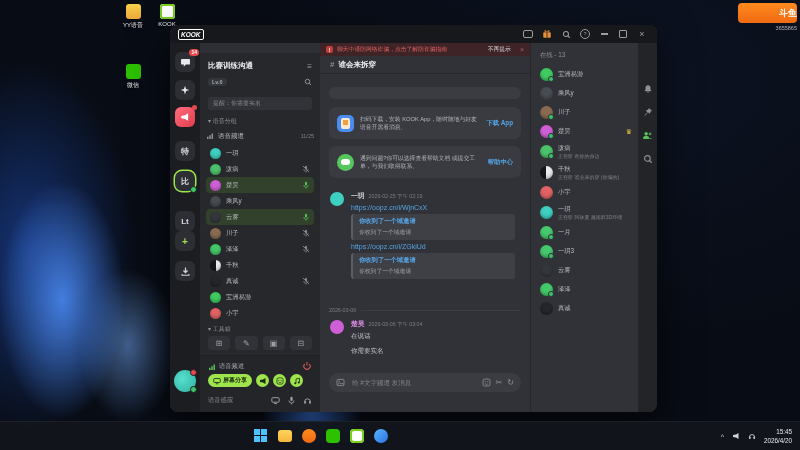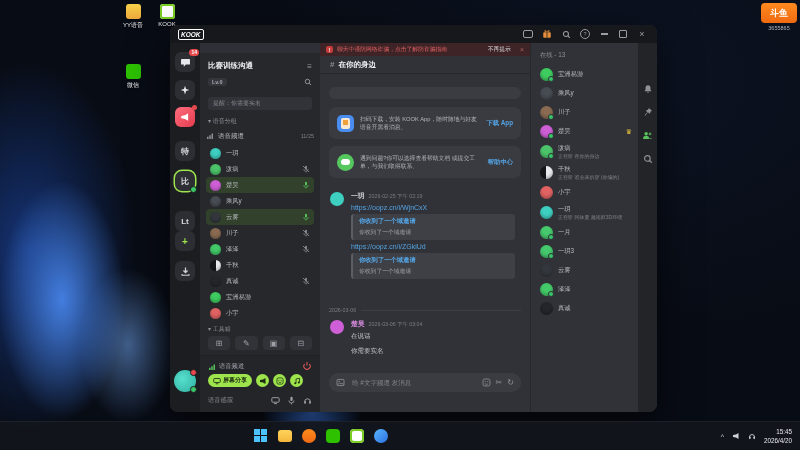--- a/index.html
+++ b/index.html
@@ -13,21 +13,21 @@
       radial-gradient(500px 340px at 78% 18%, #0c1322, #080c15 75%),
       linear-gradient(118deg,#131c30,#0a1122 55%,#070b14);}
   svg.ic{display:block;}
   
   .dicon{position:absolute;width:34px;text-align:center;}
   .dicon .dimg{width:15px;height:15px;margin:0 auto;border-radius:3px;}
   .dicon .dlab{font-size:6px;color:#f2f4f7;text-shadow:0 1px 2px #000;margin-top:2px;}
   .di-yy{background:linear-gradient(#f7d14a,#eda93c);}
   .di-kook{background:#fff;box-shadow:inset 0 0 0 2px #7ace22;}
   .di-wx{background:#2dc100;}
-  .wm{position:absolute;right:3px;top:3px;width:36px;text-align:center;}
+  .wm{position:absolute;right:3px;top:3px;width:59px;text-align:right;}
   .wm .wmbox{background:linear-gradient(#ff8a1e,#f06a12);border-radius:4px;color:#fff;
     font-weight:bold;font-size:9px;line-height:20px;height:20px;}
   .wm .wmid{font-size:5.5px;color:#aeb3bb;margin-top:2px;}
   
   .win{position:absolute;left:170px;top:25px;width:487px;height:387px;border-radius:8px;
     overflow:hidden;background:#2e3035;box-shadow:0 14px 40px rgba(0,0,0,.65);}
   .tbar{position:absolute;left:0;top:0;width:487px;height:18px;background:#17181b;}
   .brand{position:absolute;left:8px;top:3.5px;border:1px solid #fff;border-radius:2px;
     color:#fff;font-size:6.5px;font-weight:bold;font-style:italic;padding:0 2px;line-height:9px;}
   .wctrls{position:absolute;right:10px;top:0;height:18px;display:flex;align-items:center;gap:9px;color:#9a9da3;}
@@ -493,21 +493,21 @@
 
       <div class="main">
         <div class="banner">
           <span class="warn">!</span>
           <span class="btext">聊天中谨防网络诈骗，点击了解防诈骗指南</span>
           <span class="bdismiss">不再提示</span>
           <span class="bclose">×</span>
         </div>
         <div class="chead">
           <span class="hash">#</span>
-          <span class="chname">在你的身边</span>
+          <span class="chname">谁会来拆穿</span>
         </div>
         <div class="pill"></div>
 
         <div class="pcard pc1">
           <span class="pico qr"></span>
           <span class="ptext">扫码下载，安装 KOOK App，随时随地与好友语音开黑看消息。</span>
           <span class="plink">下载 App</span>
         </div>
         <div class="pcard pc2">
           <span class="pico kk"></span>

